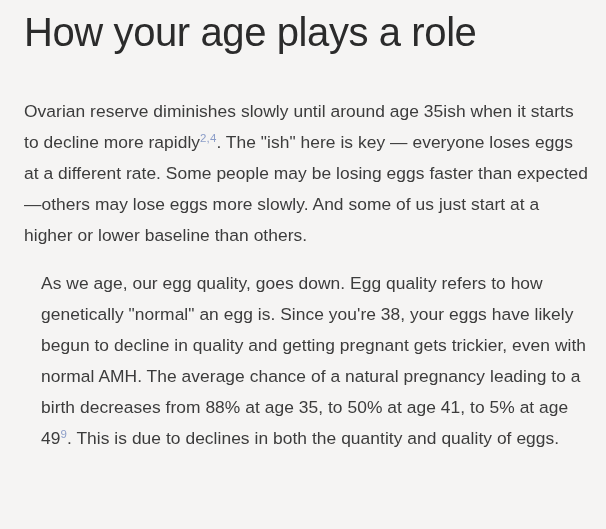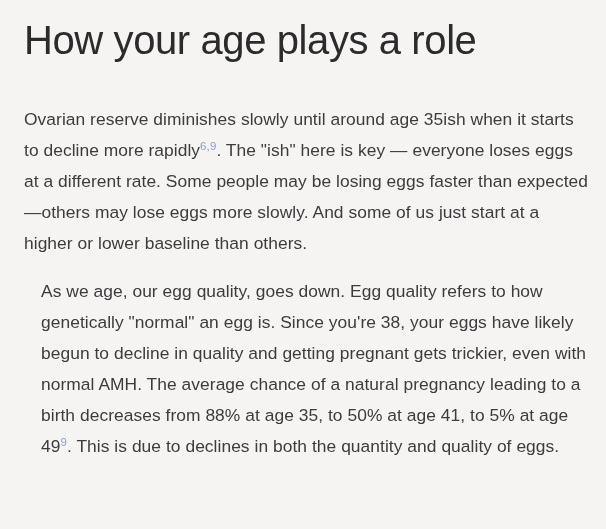--- a/index.html
+++ b/index.html
@@ -14,21 +14,21 @@
     -webkit-font-smoothing: antialiased;
     overflow: hidden;
   }
   .article {
     box-sizing: border-box;
     width: 606px;
     padding: 0 18px 0 24px;
   }
   .page-title {
     margin: 0;
-    padding-top: 12px;
+    padding-top: 4px;
     font-size: 40px;
     line-height: 56px;
     font-weight: 400;
     letter-spacing: -0.4px;
     color: #2b2b2b;
     max-width: 520px;
   }
   .body-copy {
     margin: 0;
     padding-top: 36px;
@@ -51,17 +51,17 @@
     letter-spacing: 0.1px;
   }
 </style>
 </head>
 <body>
 
 <div class="article">
 
   <h1 class="page-title">How your age plays a role</h1>
 
-  <p class="body-copy"><span>Ovarian reserve diminishes slowly until around age 35ish when it starts to decline more rapidly</span><sup class="citation">6,9</sup><span>. The "ish" here is key — everyone loses eggs at a different rate. Some people may be losing eggs faster than expected—others may lose eggs more slowly. And some of us just start at a higher or lower baseline than others.</span></p>
+  <p class="body-copy"><span>Ovarian reserve diminishes slowly until around age 35ish when it starts to decline more rapidly</span><sup class="citation">2,4</sup><span>. The "ish" here is key — everyone loses eggs at a different rate. Some people may be losing eggs faster than expected—others may lose eggs more slowly. And some of us just start at a higher or lower baseline than others.</span></p>
 
   <p class="body-copy"><span>As we age, our egg quality, goes down. Egg quality refers to how genetically "normal" an egg is. Since you're 38, your eggs have likely begun to decline in quality and getting pregnant gets trickier, even with normal AMH. The average chance of a natural pregnancy leading to a birth decreases from 88% at age 35, to 50% at age 41, to 5% at age 49</span><sup class="citation">9</sup><span>. This is due to declines in both the quantity and quality of eggs.</span></p>
 
 </div>
 
 </body></html>

